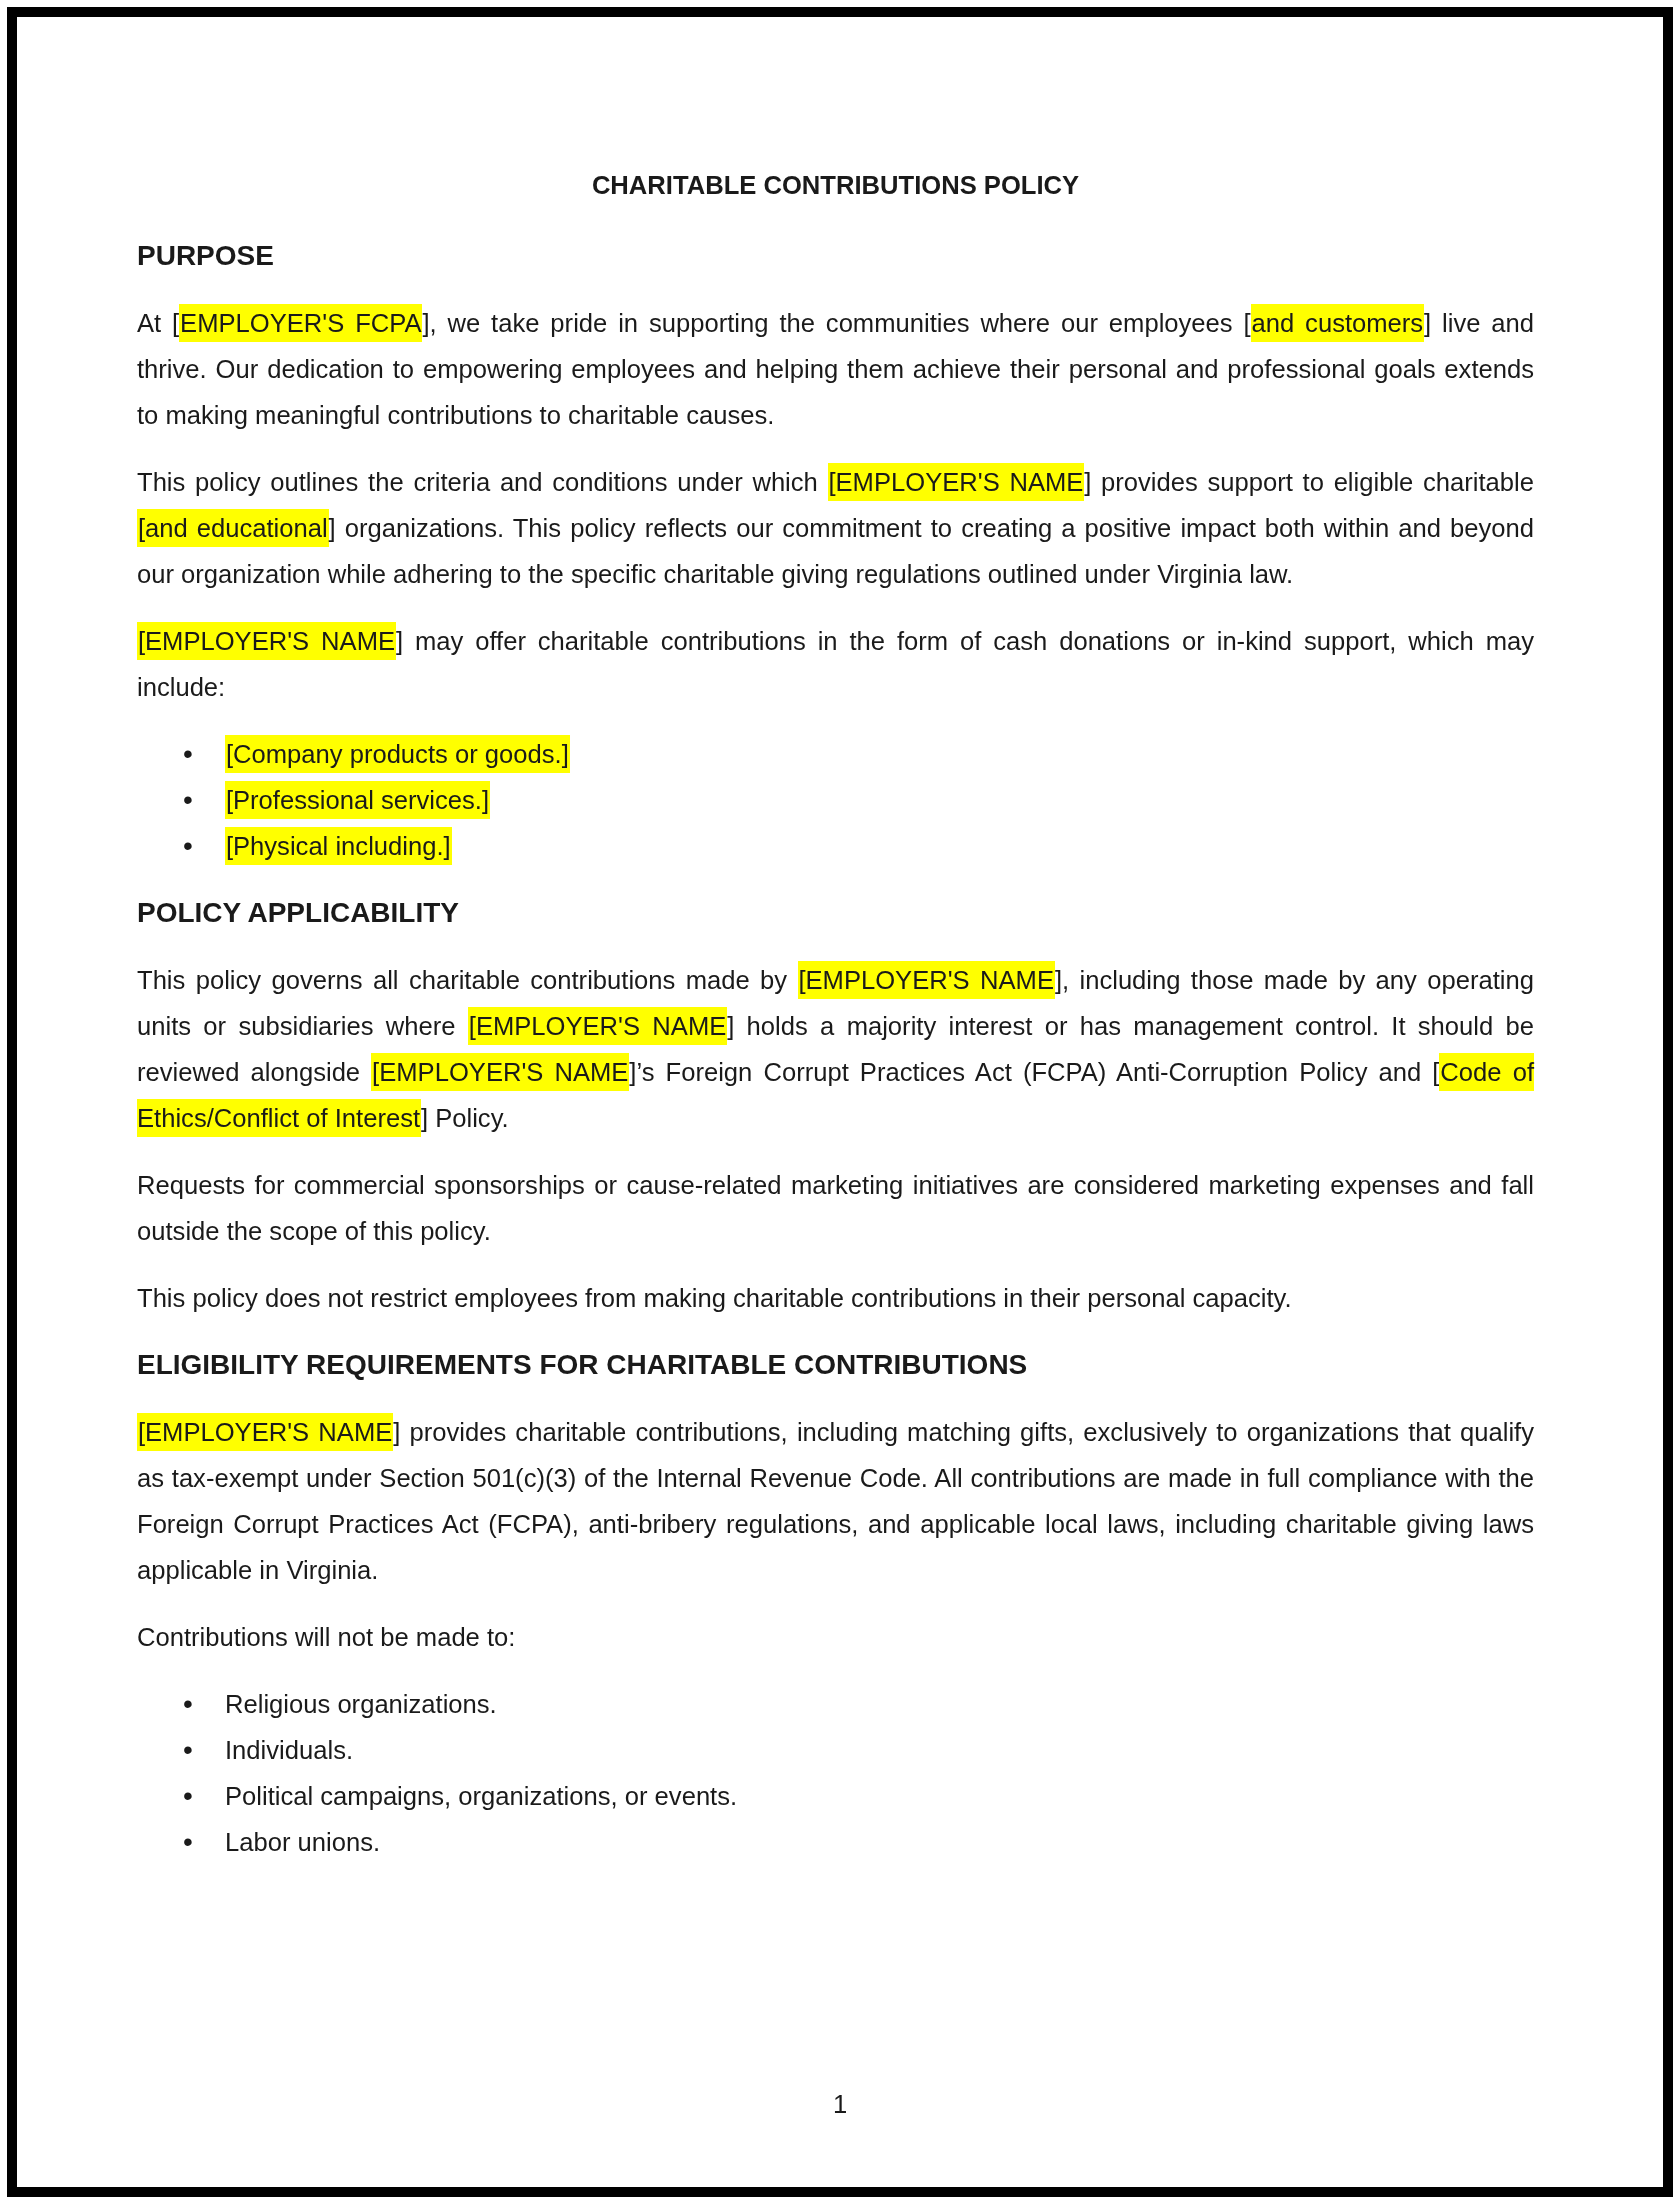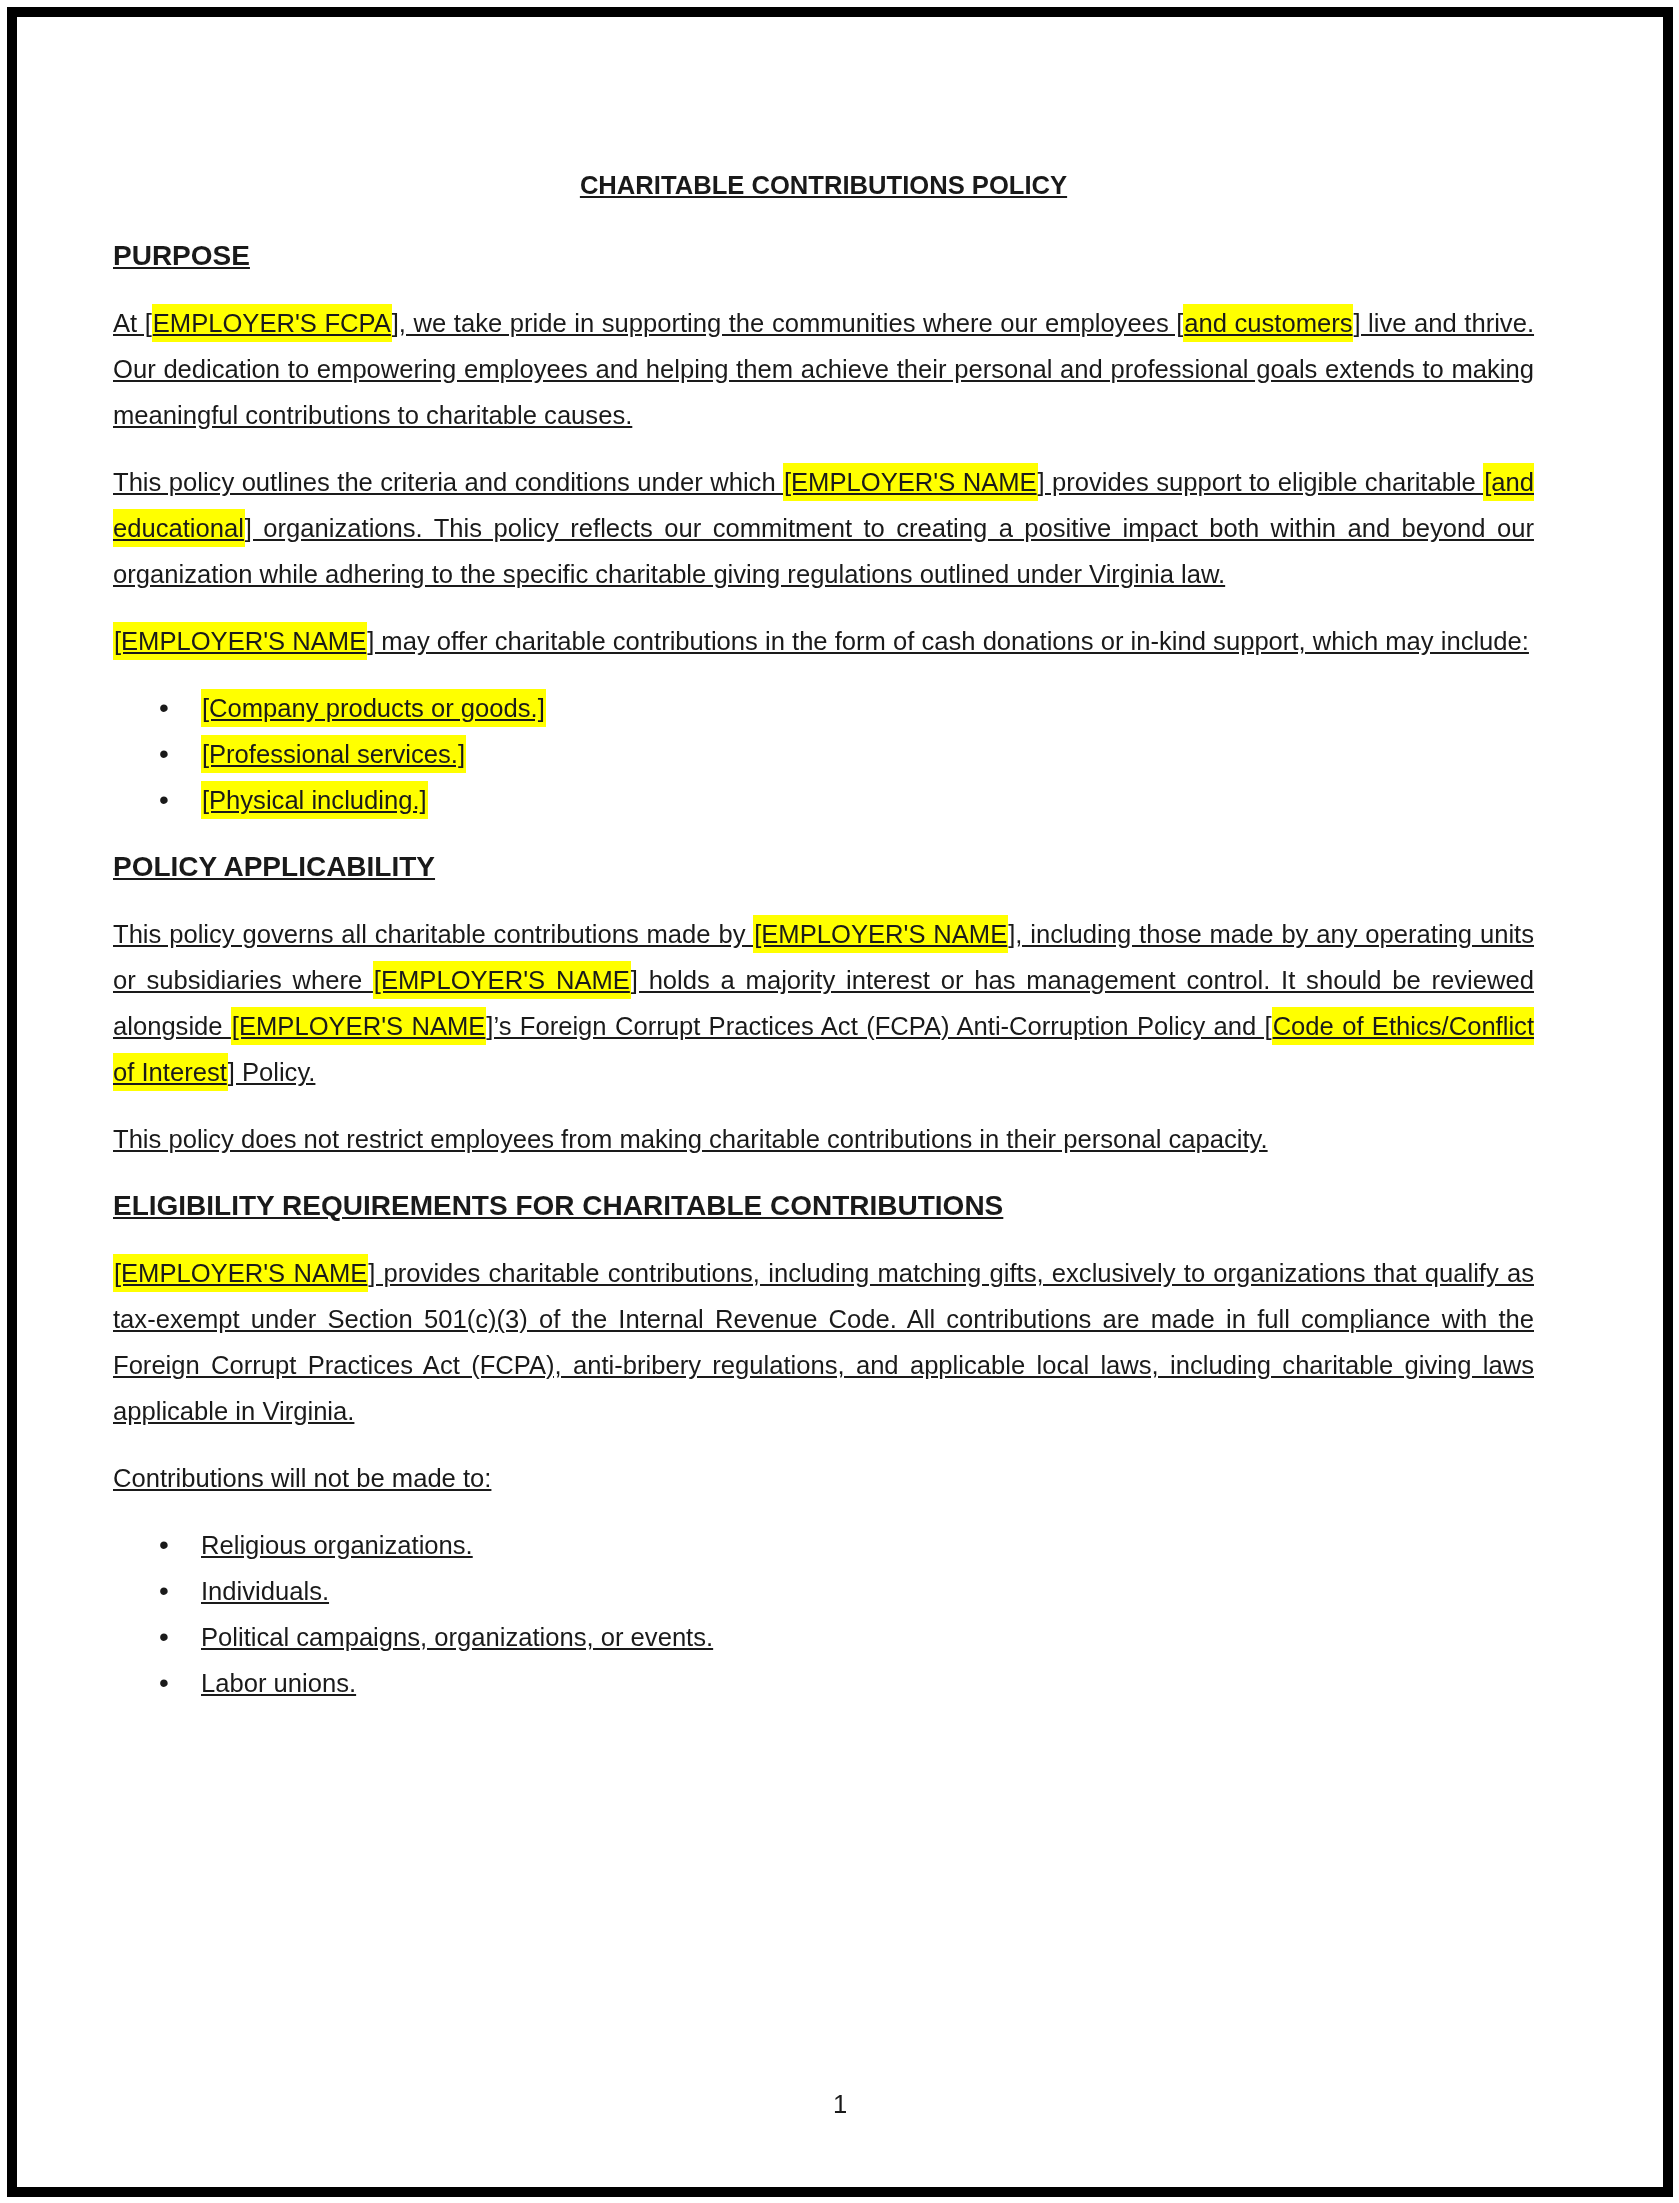--- a/index.html
+++ b/index.html
@@ -11,24 +11,23 @@
     position:relative;
   }
   .sheet{
     position:absolute;
     left:7px;top:7px;right:7px;bottom:7px;
     border:10.6px solid #000000;
     background:#ffffff;
     box-sizing:border-box;
   }
   .content{
-    padding:145px 129px 0 96px;
+    padding:145px 129px 0 120px;
     font-size:25.6px;
     line-height:46px;
-    text-decoration:underline;
   }
   h1.doc-title{
     font-size:25.6px;line-height:46px;
     font-weight:bold;text-align:center;
     margin:0 0 25px 0;color:#1a1a1a;
   }
   h2{
     font-size:28px;line-height:46px;
     font-weight:bold;text-align:left;
     margin:0 0 21px 0;color:#1a1a1a;
@@ -77,20 +76,21 @@
         <p><span>At [</span><mark>EMPLOYER'S FCPA</mark><span>], we take pride in supporting the communities where our employees [</span><mark>and customers</mark><span>] live and thrive. Our dedication to empowering employees and helping them achieve their personal and professional goals extends to making meaningful contributions to charitable causes.</span></p>
         <p><span>This policy outlines the criteria and conditions under which </span><mark>[EMPLOYER'S NAME</mark><span>] provides support to eligible charitable </span><mark>[and educational</mark><span>] organizations. This policy reflects our commitment to creating a positive impact both within and beyond our organization while adhering to the specific charitable giving regulations outlined under Virginia law.</span></p>
         <p><mark>[EMPLOYER'S NAME</mark><span>] may offer charitable contributions in the form of cash donations or in-kind support, which may include:</span></p>
         <ul>
           <li><mark>[Company products or goods.]</mark></li>
           <li><mark>[Professional services.]</mark></li>
           <li><mark>[Physical including.]</mark></li>
         </ul>
         <h2><span>POLICY APPLICABILITY</span></h2>
         <p><span>This policy governs all charitable contributions made by </span><mark>[EMPLOYER'S NAME</mark><span>], including those made by any operating units or subsidiaries where </span><mark>[EMPLOYER'S NAME</mark><span>] holds a majority interest or has management control. It should be reviewed alongside </span><mark>[EMPLOYER'S NAME</mark><span>]’s Foreign Corrupt Practices Act (FCPA) Anti-Corruption Policy and [</span><mark>Code of Ethics/Conflict of Interest</mark><span>] Policy.</span></p>
+        <p><span>Requests for commercial sponsorships or cause-related marketing initiatives are considered marketing expenses and fall outside the scope of this policy.</span></p>
         <p><span>This policy does not restrict employees from making charitable contributions in their personal capacity.</span></p>
         <h2><span>ELIGIBILITY REQUIREMENTS FOR CHARITABLE CONTRIBUTIONS</span></h2>
         <p><mark>[EMPLOYER'S NAME</mark><span>] provides charitable contributions, including matching gifts, exclusively to organizations that qualify as tax-exempt under Section 501(c)(3) of the Internal Revenue Code. All contributions are made in full compliance with the Foreign Corrupt Practices Act (FCPA), anti-bribery regulations, and applicable local laws, including charitable giving laws applicable in Virginia.</span></p>
         <p><span>Contributions will not be made to:</span></p>
         <ul>
           <li><span>Religious organizations.</span></li>
           <li><span>Individuals.</span></li>
           <li><span>Political campaigns, organizations, or events.</span></li>
           <li><span>Labor unions.</span></li>
         </ul>

